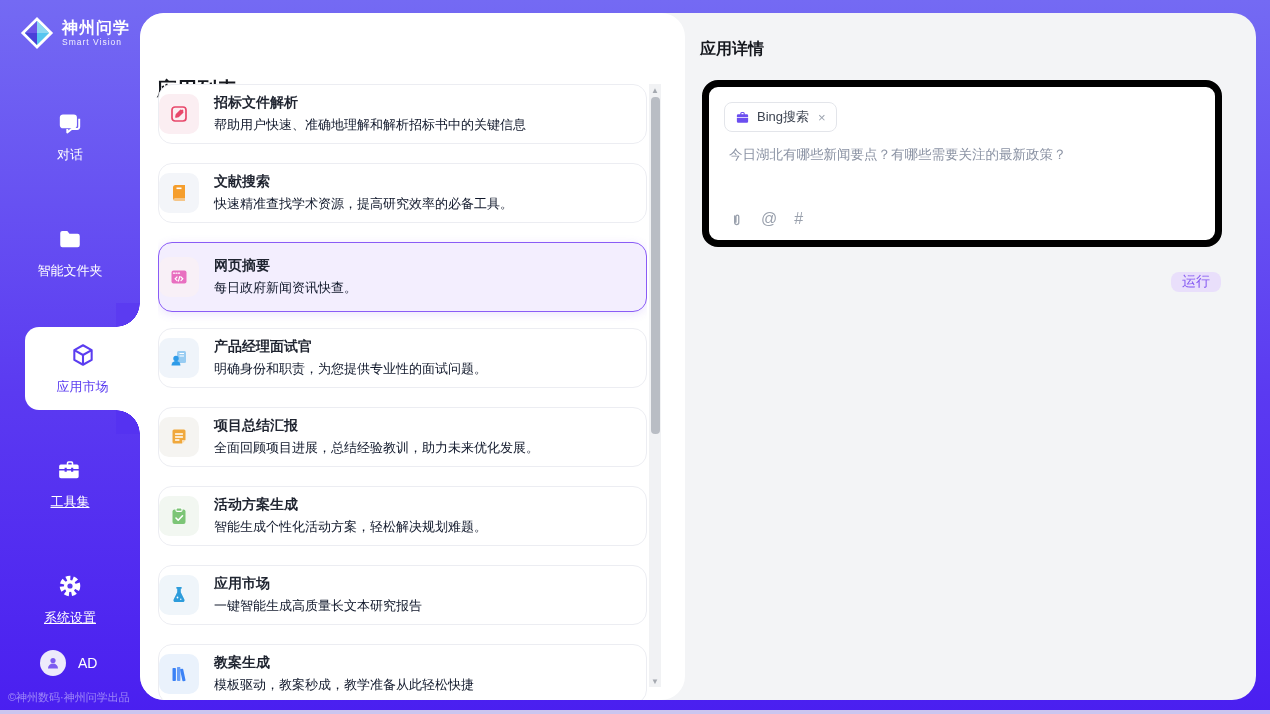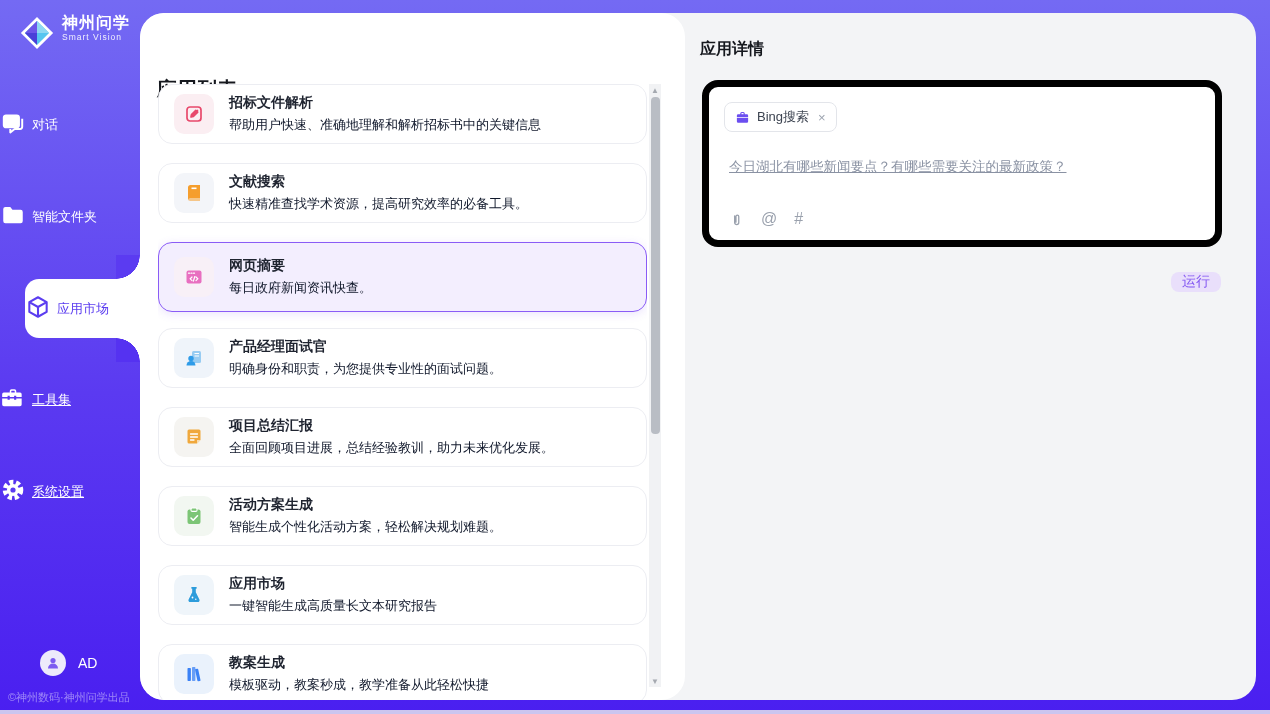--- a/index.html
+++ b/index.html
@@ -4,26 +4,26 @@
 <style>
   * { margin:0; padding:0; box-sizing:border-box; }
   html,body { width:1270px; height:714px; overflow:hidden;
     font-family:"Liberation Sans","DejaVu Sans",sans-serif; }
   .frame { position:relative; width:1270px; height:714px;
     background:linear-gradient(180deg,#746AF3 0%, #5B3AF1 55%, #4A1FF0 100%); }
   .bottom-strip { position:absolute; left:0; bottom:0; width:100%; height:4px; background:#CBC5EF; z-index:50; }
 
   
   .sidebar { position:absolute; left:0; top:0; width:140px; height:714px; color:#fff; z-index:5; }
-  .logo { display:flex; gap:6px; padding:14px 0 0 18px; }
+  .logo { display:flex; align-items:center; gap:6px; padding:14px 0 0 18px; }
   .logo-mark { width:38px; height:38px; flex:0 0 38px; }
   .logo-name { font-size:16px; font-weight:700; letter-spacing:1px; line-height:18px; }
   .logo-sub { font-size:8.5px; letter-spacing:1px; opacity:.9; }
   .nav { padding-top:58px; }
-  .nav-item { width:140px; display:flex; flex-direction:row; align-items:center; gap:6px;
+  .nav-item { width:140px; display:flex; flex-direction:column; align-items:center; gap:6px;
     margin-bottom:62px; cursor:pointer; position:relative; }
   .nav-item .nav-label { font-size:13px; }
   .nav-item.underline .nav-label { text-decoration:underline; }
   .nav-item svg { width:26px; height:26px; }
   .nav-item.active { width:115px; margin-left:25px; background:#fff; border-radius:14px 0 0 14px;
     padding:15px 0 14px 0; margin-top:-15px; margin-bottom:47px; color:#5B3DF0; }
   .nav-item.active::before { content:""; position:absolute; right:0; top:-24px; width:24px; height:24px;
     background:radial-gradient(circle at 0 0, #5B3BF1 0 23.5px, #fff 24px); }
   .nav-item.active::after { content:""; position:absolute; right:0; bottom:-24px; width:24px; height:24px;
     background:radial-gradient(circle at 0 100%, #5532F1 0 23.5px, #fff 24px); }
@@ -35,21 +35,21 @@
 
   
   .content { position:absolute; left:140px; top:13px; width:1116px; height:687px;
     background:#F3F4F6; border-radius:24px; overflow:hidden; }
 
   
   .list-panel { position:absolute; left:0; top:0; width:545px; height:687px; background:#fff; border-radius:24px; }
   .panel-title { font-size:20px; font-weight:700; color:#15181E; padding:26px 0 0 17px;margin-top:37px; }
   .cards { position:absolute; left:18px; right:38px; top:71px; bottom:0; overflow:hidden; }
   .card { height:60px; border:1px solid #ECEDF2; border-radius:14px; margin-bottom:19px;
-    display:flex; align-items:center; padding-left:15px; gap:15px; background:#fff; cursor:pointer; }
+    display:flex; align-items:center; gap:15px; background:#fff; cursor:pointer; }
   .card.selected { height:70px; border:1.5px solid #8A5CF6; background:#F3EEFE;
     box-shadow:0 2px 10px rgba(124,77,240,.15); margin-bottom:16px; }
   .card-icon { width:40px; height:40px; border-radius:10px; display:flex; align-items:center; justify-content:center; flex:0 0 40px; }
   .card-icon svg { width:20px; height:20px; }
   .card-title { font-size:14px; font-weight:700; color:#1F2430; }
   .card-desc { font-size:13px; color:#0f172a; margin-top:4px; }
 
   
   .scrollbar { position:absolute; right:24px; top:71px; width:12px; height:603px; background:#F1F2F4; cursor:pointer; }
   .scroll-arrow { position:absolute; left:0; width:12px; height:12px; font-size:8px; color:#A5A9B0;
@@ -60,21 +60,21 @@
   
   .detail-panel { position:absolute; left:545px; top:0; right:0; bottom:0; }
   .detail-title { font-size:16px; font-weight:700; color:#15181E; padding:26px 0 0 15px; }
   .prompt-card { position:absolute; left:17px; top:67px; width:520px; height:167px; background:#fff;
     border:7px solid #000000; border-radius:16px; }
   .tool-tag { display:inline-flex; align-items:center; gap:7px; margin:15px 0 0 15px; height:30px;
     padding:0 10px; border:1px solid #E3E5EA; border-radius:8px; background:#fff; cursor:pointer; }
   .tool-tag svg { width:15px; height:15px; }
   .tag-label { font-size:13px; color:#3C4350; }
   .tag-close { font-size:13px; color:#9CA3AF; margin-left:2px; cursor:pointer; }
-  .prompt-text { margin:25px 18px 0 20px; font-size:13.5px; color:#8A92A3; line-height:1.5; cursor:text;text-decoration:underline; }
+  .prompt-text { margin:13px 18px 0 20px; font-size:13.5px; color:#8A92A3; line-height:1.5; cursor:text; }
   .tool-row { position:absolute; left:20px; bottom:13px; display:flex; align-items:center; gap:17px; color:#9AA1AD; }
   .tool-row .tbtn { cursor:pointer; font-size:16px; line-height:1; display:flex; align-items:center; }
   .tool-row svg { width:15px; height:15px; }
   .run-btn { position:absolute; right:35px; top:259px; width:50px; height:20px; border:none; border-radius:8px;
     background:#E9DFFB; color:#8458F2; font-size:14px; cursor:pointer; font-family:inherit; }
 </style>
 </head>
 <body>
 
 <div class="frame">

